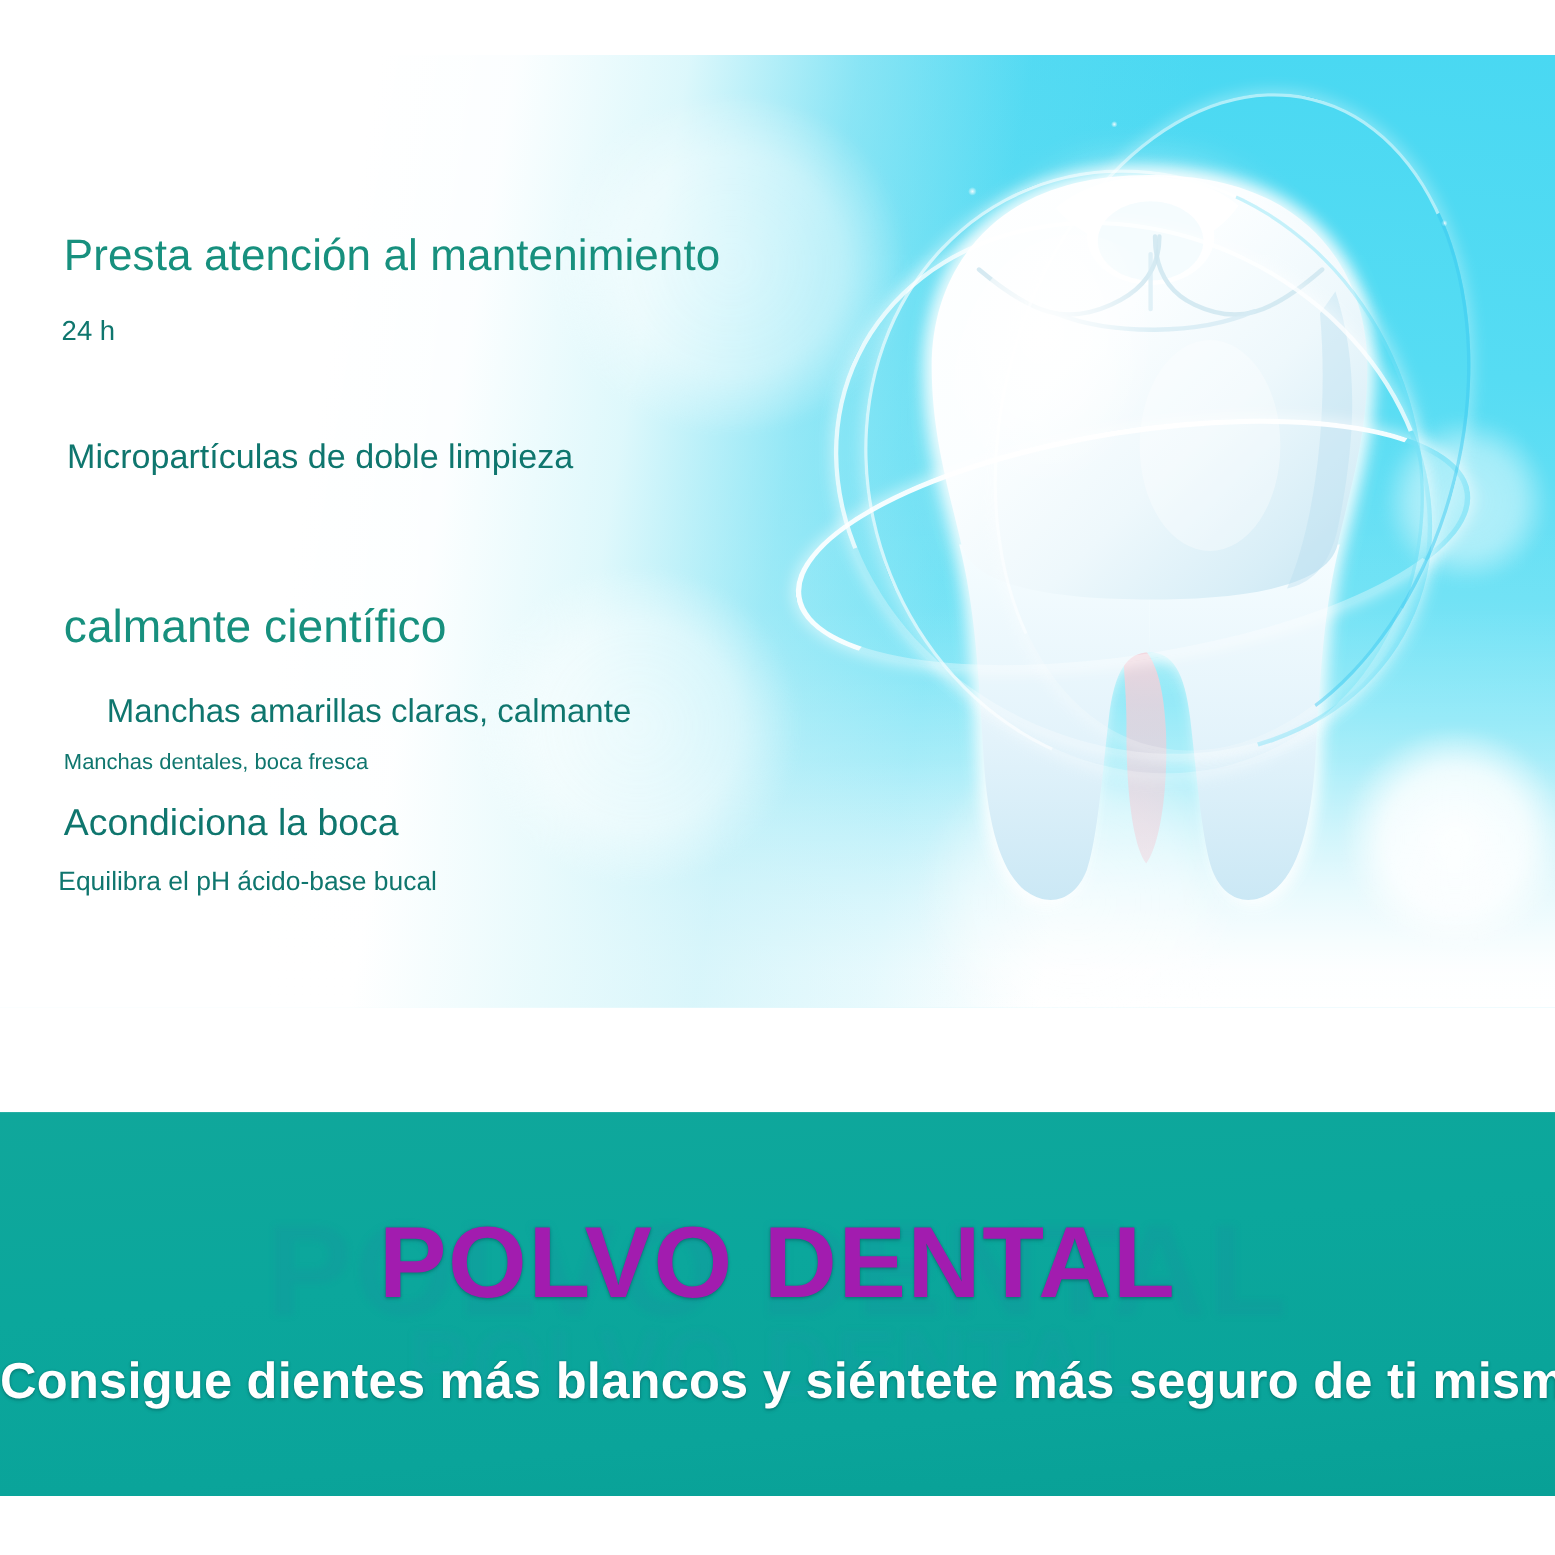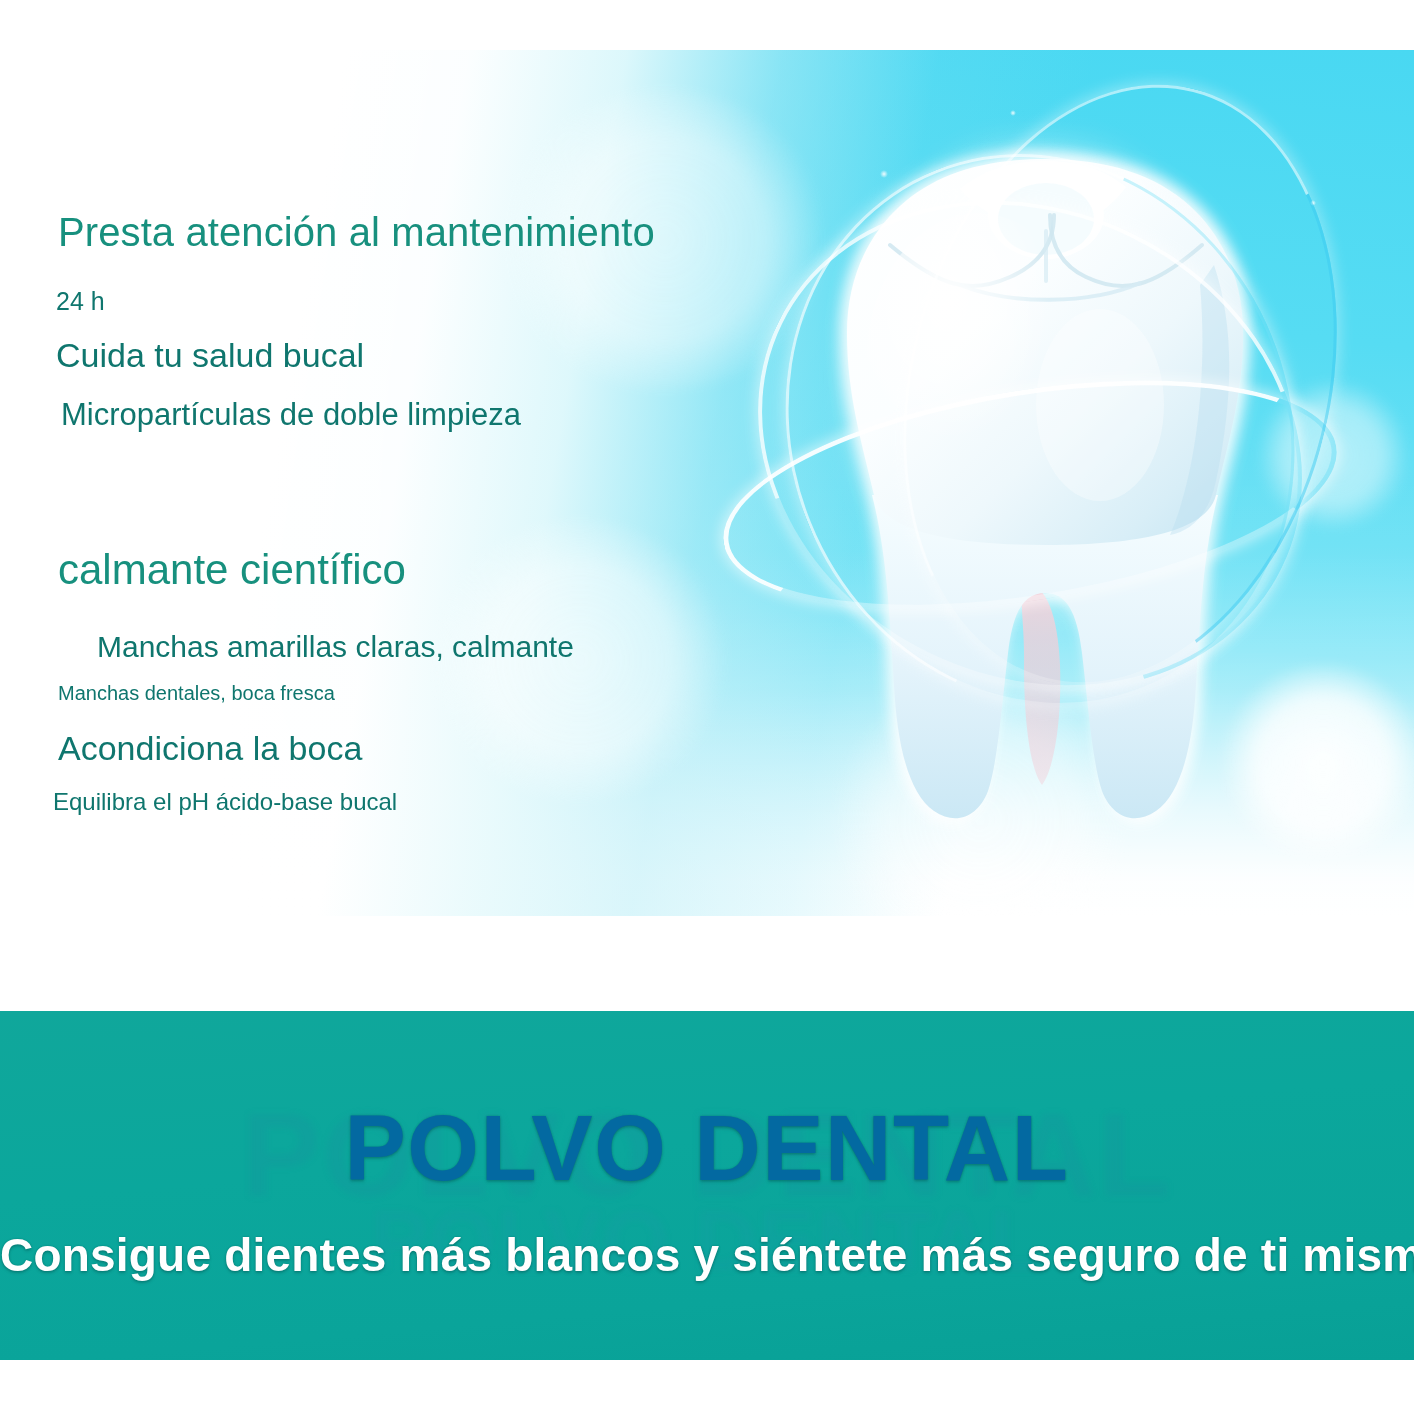--- a/index.html
+++ b/index.html
@@ -85,21 +85,21 @@
   #ghost2{
     position:absolute; left:0; right:0; top:180px;
     text-align:center; font-size:86px; font-weight:bold;
     color:rgba(40,150,175,0.13);
     letter-spacing:1px; white-space:nowrap;
     filter:blur(3px);
   }
   #bn-title{
     position:absolute; left:0; right:0; top:1096px;
     text-align:center; z-index:4;
-    font-size:92px; font-weight:bold; color:#0369a1;
+    font-size:92px; font-weight:bold; color:#a21caf;
     letter-spacing:1.5px; white-space:nowrap;
     text-shadow:0 2px 3px rgba(0,60,60,.28), 0 0 2px rgba(0,60,60,.30);
   }
   #bn-sub{
     position:absolute; left:0; right:0; top:1228px;
     text-align:center; z-index:4;
     font-size:46px; font-weight:bold; color:#ffffff;
     letter-spacing:.2px; white-space:nowrap;
     text-shadow:0 2px 3px rgba(0,60,60,.30), 0 0 2px rgba(0,60,60,.32);
   }
@@ -195,21 +195,20 @@
       <div class="ring" style="left:-40px; top:300px; width:620px; height:210px; transform:rotate(-9deg);"></div>
       <div class="ring" style="left:-10px; top:120px; width:560px; height:470px; transform:rotate(26deg); border-width:4px; opacity:.85;"></div>
       <div class="ring" style="left:30px; top:60px; width:500px; height:560px; transform:rotate(-22deg); border-width:3px; opacity:.7;"></div>
       <div class="ring" style="left:150px; top:-10px; width:420px; height:610px; transform:rotate(14deg); border-width:3px; opacity:.6; border-right-color:rgba(60,200,240,.75);"></div>
     </div>
 
   </div>
 
   <div class="copy hd" id="h1">Presta atención al mantenimiento</div>
   <div class="copy" id="t1">24 h</div>
-  <div class="copy" id="t2">Cuida tu salud bucal</div>
   <div class="copy" id="t3">Micropartículas de doble limpieza</div>
 
   <div class="copy hd" id="h2">calmante científico</div>
   <div class="copy" id="t4">Manchas amarillas claras, calmante</div>
   <div class="copy" id="t5">Manchas dentales, boca fresca</div>
   <div class="copy" id="t6">Acondiciona la boca</div>
   <div class="copy" id="t7">Equilibra el pH ácido-base bucal</div>
 
   <div id="banner">
     <div id="ghost">POLVO DENTAL</div>

